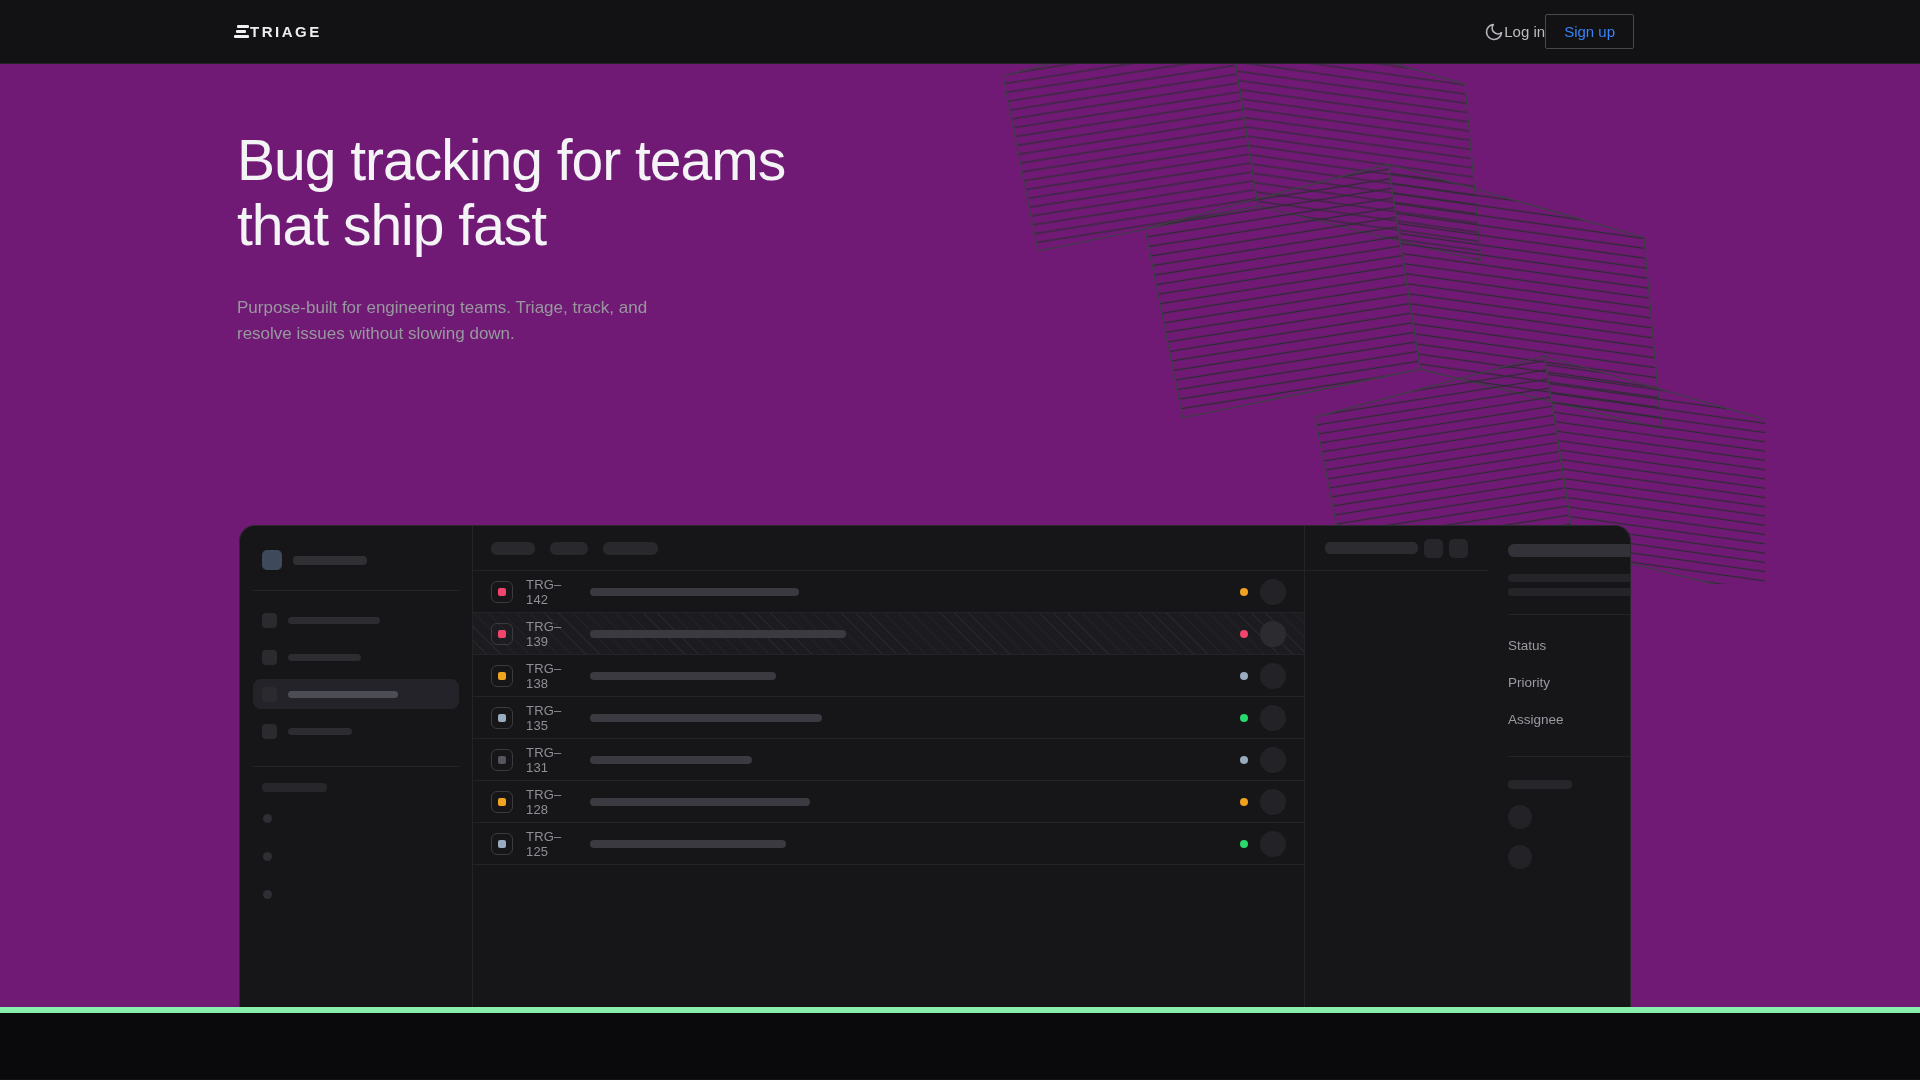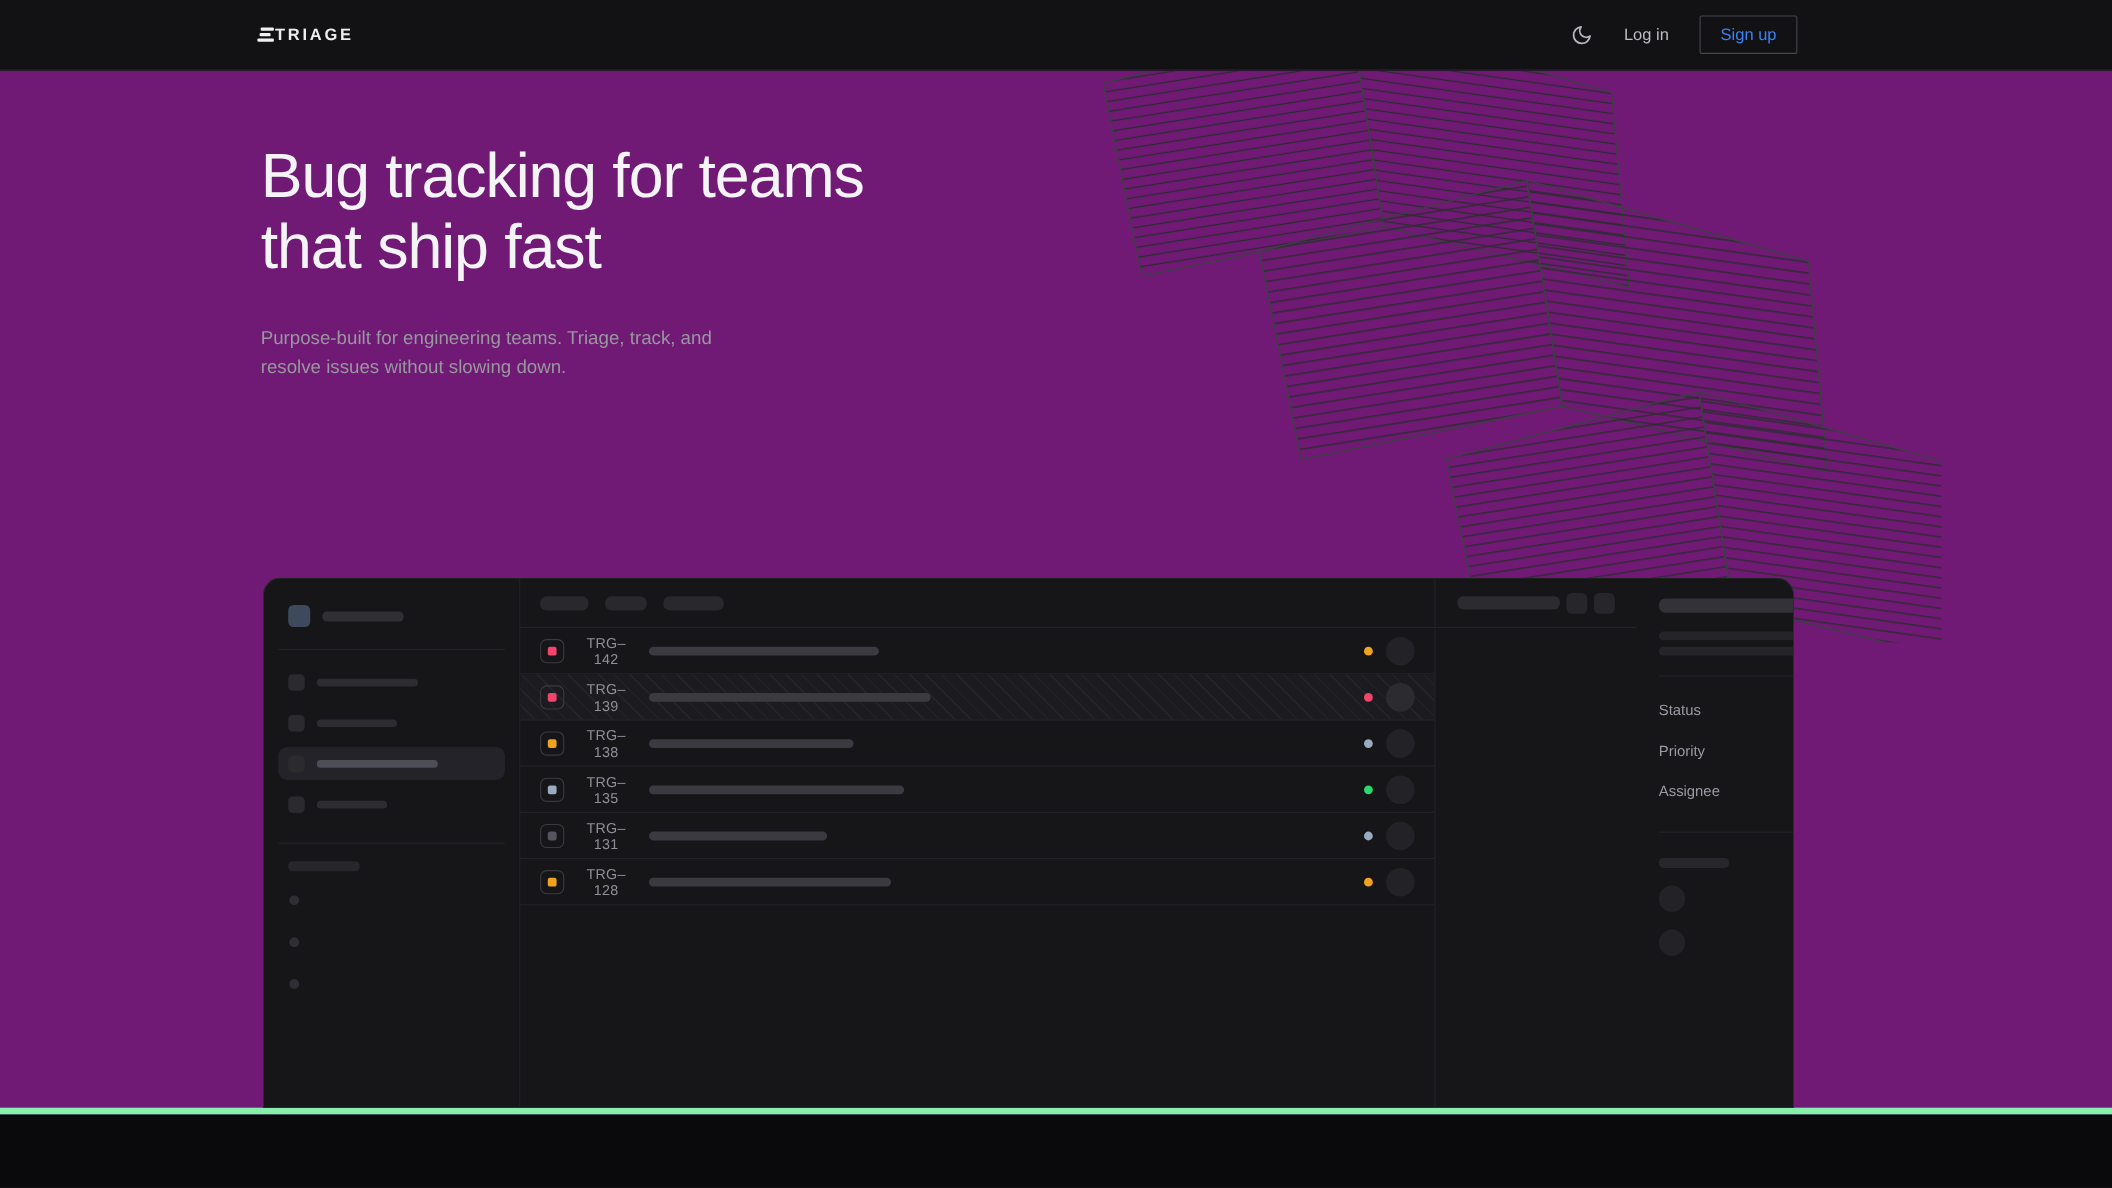--- a/index.html
+++ b/index.html
@@ -9,21 +9,21 @@
   
   .nav { height:64px; display:flex; align-items:center; justify-content:space-between;
          padding:0 234px 0 234px; border-bottom:1px solid #222228; position:relative; z-index:5; background:#121214;}
   .nav-left { display:flex; align-items:center; }
   .logo-icon { display:flex; flex-direction:column; gap:2px; width:16px; }
   .logo-icon i { display:block; height:3px; border-radius:1px; background:#f0f0f2; }
   .logo-icon i:nth-child(1){ width:12px; margin-left:3px; }
   .logo-icon i:nth-child(2){ width:10px; margin-left:2px; }
   .logo-icon i:nth-child(3){ width:15px; margin-left:0; }
   .brand { font-size:15px; font-weight:700; letter-spacing:2.5px; color:#ededf0; }
-  .nav-right { display:flex; align-items:center; gap:28px; margin-right:52px; }
+  .nav-right { display:flex; align-items:center; margin-right:52px; }
   .theme-btn { background:none; border:none; cursor:pointer; color:#b5b5bc; display:flex; align-items:center; }
   .login { font-size:15px; color:#bcbcc2; text-decoration:none; cursor:pointer; background:none; border:none; font-family:inherit; }
   .signup { font-size:15px; color:#3b82f6; background:transparent; border:1px solid #47474d;
             height:35px; padding:0 18px; border-radius:2px; cursor:pointer; font-family:inherit; }
 
   
   .hero { position:relative; height:949px; border-bottom:6px solid #86efac; overflow:hidden; background:#701a75; }
   .hero-copy { position:absolute; left:237px; top:64px; z-index:2; }
   h1 { font-size:57px; line-height:1.14; font-weight:500; letter-spacing:-1px; color:#f4f4f6; }
   .subtitle { margin-top:37px; font-size:17px; line-height:1.55; color:#98989f; }
@@ -52,21 +52,21 @@
   .side-item .sk { height:7px; background:#2c2c31; }
   .side-item.active { background:#232329; }
   .side-item.active .sk { background:#4d4d55; }
   .side-label { width:65px; height:9px; background:#26262b; border-radius:4px; margin:16px 0 22px 9px; }
   .side-dot { width:9px; height:9px; border-radius:50%; background:#2e2e34; margin:0 0 29px 10px; }
 
   
   .mk-main { flex:1; display:flex; flex-direction:column; }
   .list-head { height:45px; display:flex; align-items:center; gap:15px; padding-left:18px; border-bottom:1px solid #232328; }
   .list-head .sk { height:13px; border-radius:6px; background:#28282d; }
-  .issue-row { height:42px; display:flex; align-items:center; padding:0 18px; border-bottom:1px solid #232328;text-align:center; }
+  .issue-row { height:42px; display:flex; align-items:center; padding:0 18px; border-bottom:1px solid #232328; }
   .issue-row.selected { background:
       repeating-linear-gradient(45deg, transparent 0 9px, rgba(255,255,255,0.045) 9px 10px), #1c1c20; }
   .issue-icon { width:22px; height:22px; border:1.5px solid #3a3a41; border-radius:6px;
                 display:flex; align-items:center; justify-content:center; margin-right:13px; flex:none; }
   .issue-icon b { width:8px; height:8px; border-radius:2px; display:block; }
   .issue-id { font-size:13px; color:#8f8f97; letter-spacing:0.2px; width:50px; flex:none; }
   .issue-bar { height:8px; border-radius:4px; background:#3a3a40; margin-left:14px; }
   .issue-row .spacer { flex:1; }
   .issue-dot { width:8px; height:8px; border-radius:50%; flex:none; margin-right:12px; }
   .issue-avatar { width:26px; height:26px; border-radius:50%; background:#232327; flex:none; }
@@ -238,20 +238,30 @@
           <div class="issue-row">
     <span class="issue-icon">
               <b style="background: rgb(240, 163, 31);"></b>
             </span>
     <span class="issue-id">TRG–128</span>
     <span class="issue-bar" style="width: 220px;"></span>
     <span class="spacer"></span>
     <span class="issue-dot" style="background: rgb(240, 163, 31);"></span>
     <span class="issue-avatar"></span>
   </div>
+          <div class="issue-row">
+    <span class="issue-icon">
+              <b style="background: rgb(154, 171, 192);"></b>
+            </span>
+    <span class="issue-id">TRG–125</span>
+    <span class="issue-bar" style="width: 196px;"></span>
+    <span class="spacer"></span>
+    <span class="issue-dot" style="background: rgb(42, 217, 107);"></span>
+    <span class="issue-avatar"></span>
+  </div>
         </div>
     </main>
 
     <aside class="mk-panel">
       <div class="panel-head">
         <span class="sk"></span>
         <span class="spacer"></span>
         <span class="panel-btn"></span>
         <span class="panel-btn"></span>
       </div>

